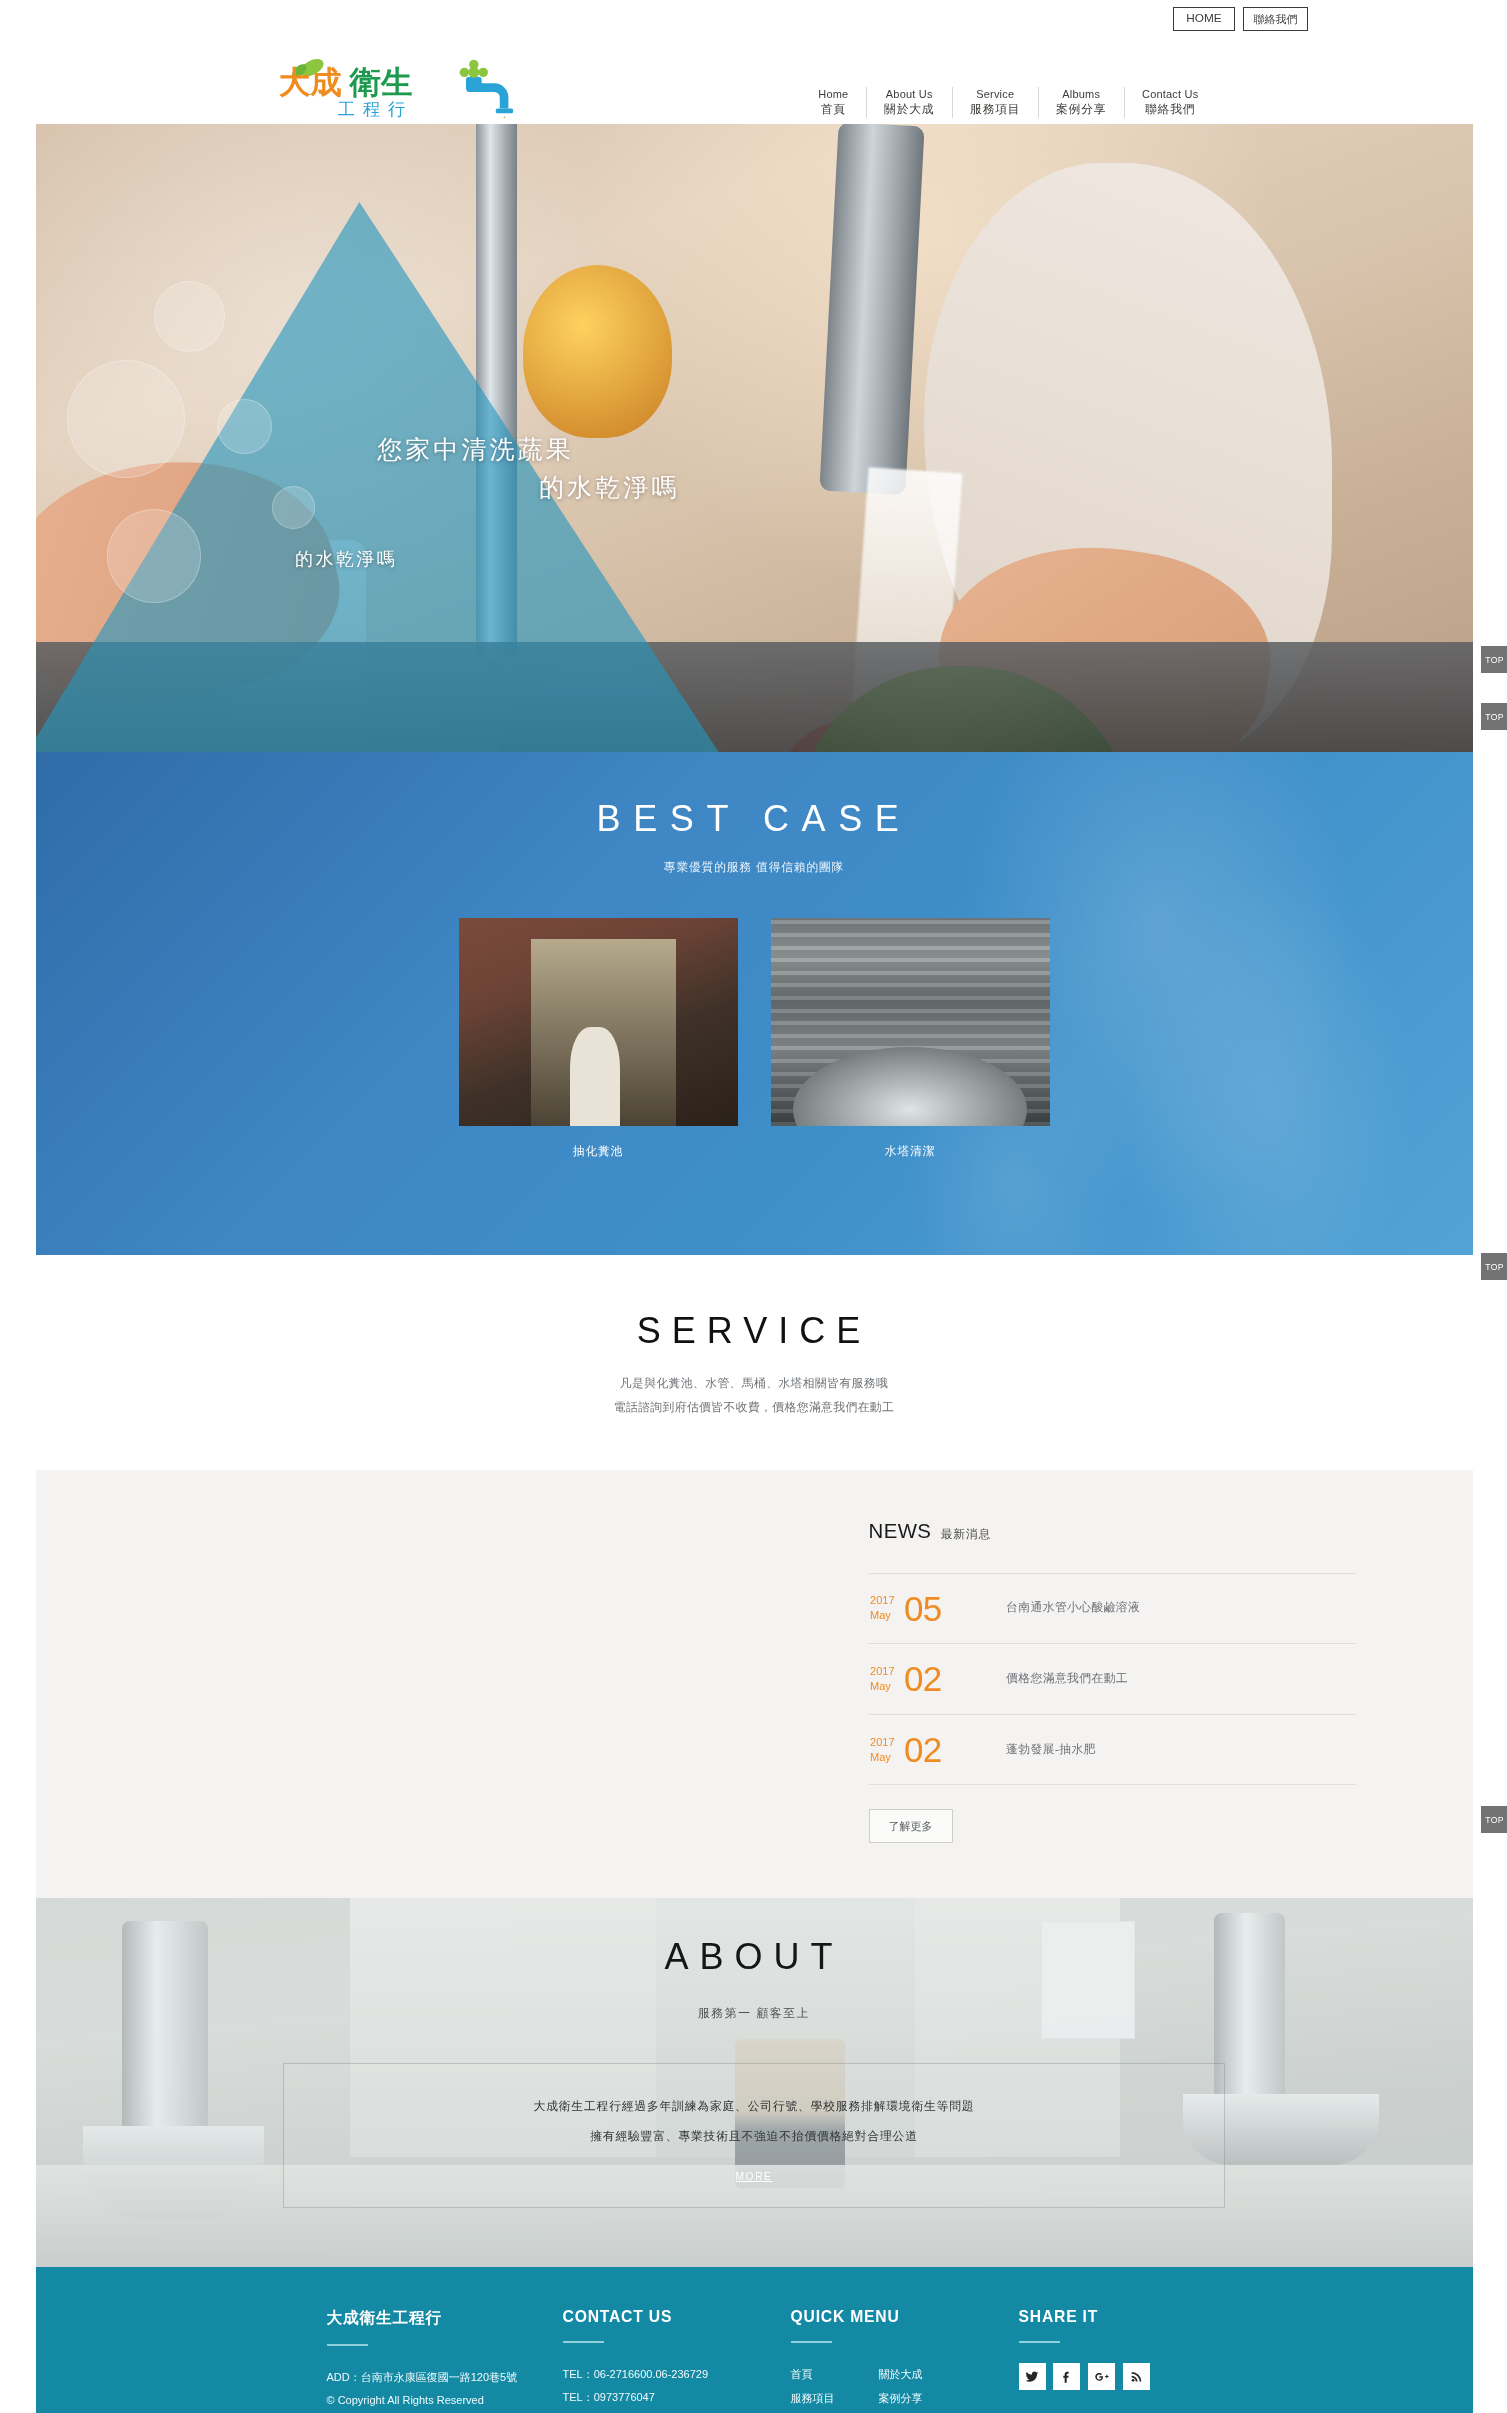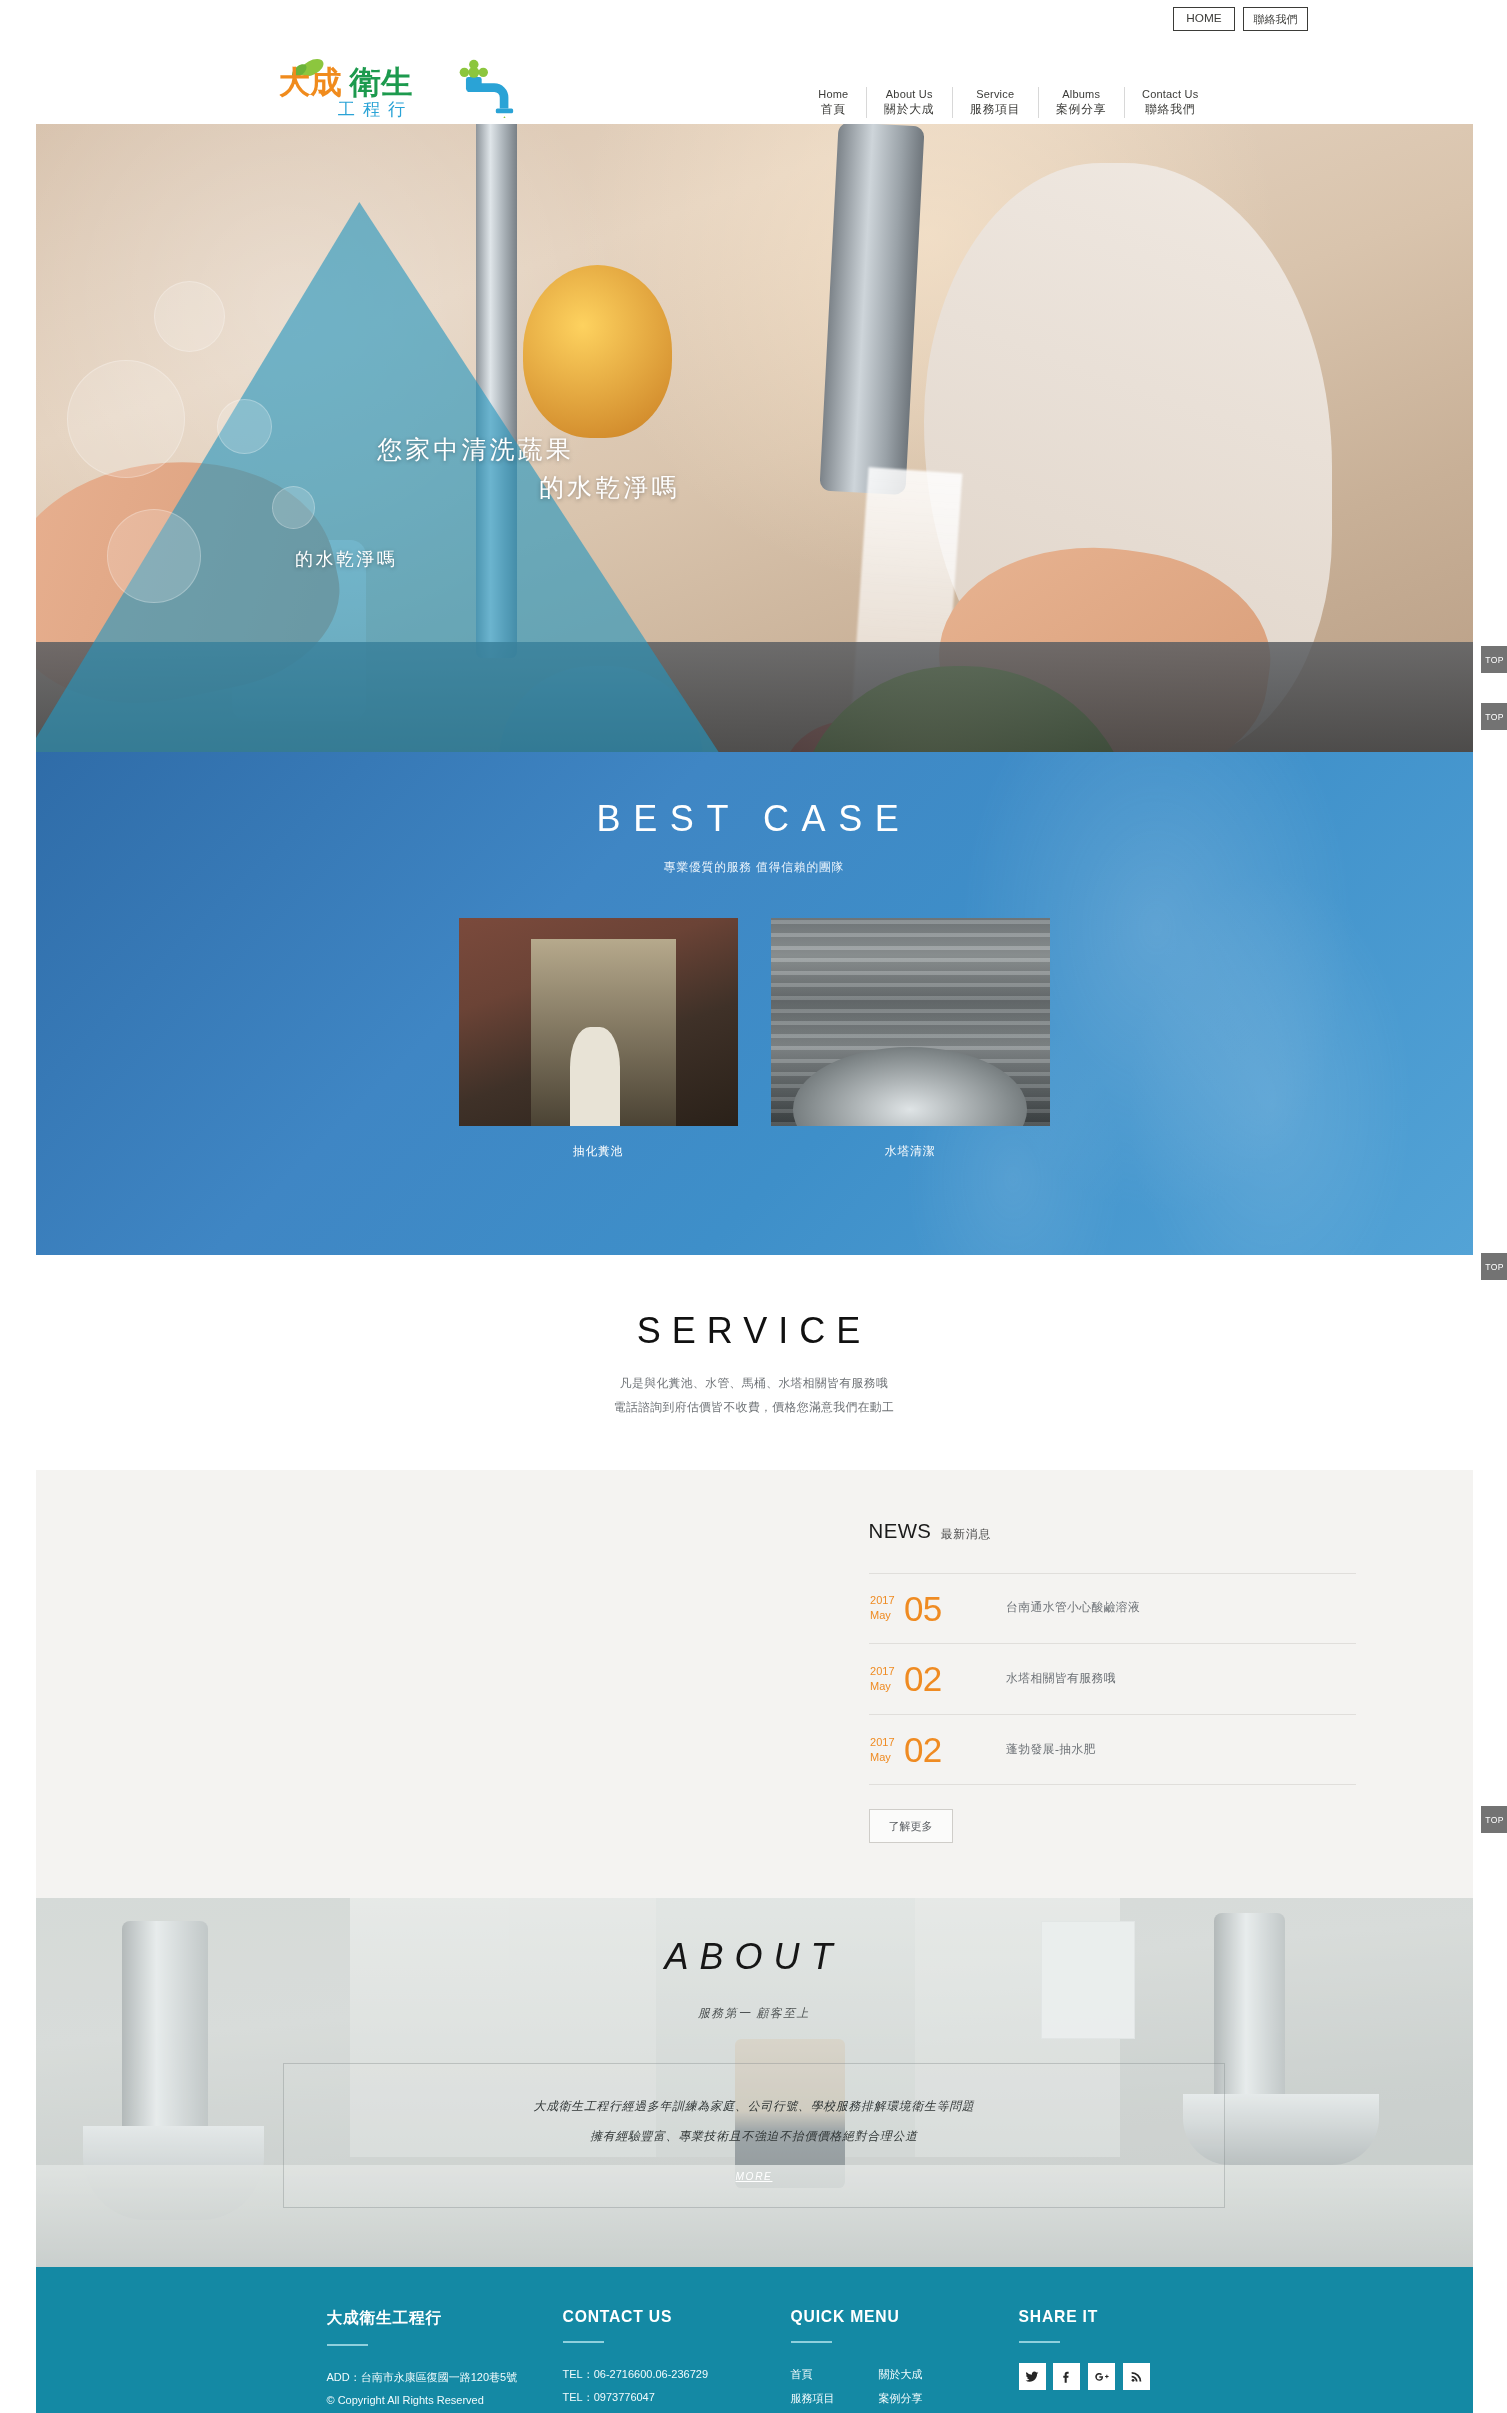--- a/index.html
+++ b/index.html
@@ -160,21 +160,21 @@
   .news-item:first-child { border-top:0.8px solid #e0dedb; }
   .nd { display:flex; align-items:center; gap:9.4px; width:126px; flex:none; }
   .nd-ym { color:#ef8b22; font-size:11px; line-height:15px; }
   .nd-day { color:#ef8b22; font-size:35px; line-height:35px; font-weight:400; letter-spacing:-0.8px; }
   .n-title { color:#6b7075; font-size:11.8px; letter-spacing:0.4px;font-family:Liberation Serif, serif; }
   .news-more { margin-top:23.6px; display:inline-block; border:0.8px solid #cfcdc9; background:#fbfbfa;
                color:#5b5f63; font-size:11px; padding:8.6px 19px; cursor:pointer; }
 
   
   .about { position:relative; width:1437px; margin:0 auto; height:369px; overflow:hidden;
-           background:linear-gradient(175deg,#c9cfcd 0%, #cdd2d0 30%, #b9c0be 62%, #aeb6b4 100%);font-style:italic; }
+           background:linear-gradient(175deg,#c9cfcd 0%, #cdd2d0 30%, #b9c0be 62%, #aeb6b4 100%); }
   .ab-photo { position:absolute; inset:0; opacity:.95; }
   .ab-photo .tap-l { position:absolute; left:86px; top:23.6px; width:86px; height:236px;
         background:linear-gradient(90deg,#8d9698,#e8eef0 40%,#a6afb1); border-radius:7.9px 7.9px 0 0; }
   .ab-photo .tap-l2 { position:absolute; left:47px; top:228px; width:181px; height:94px;
         background:linear-gradient(180deg,#e3e9eb,#9aa3a5); border-radius:0 0 63px 63px; }
   .ab-photo .tap-r { position:absolute; right:188px; top:15.7px; width:71px; height:236px;
         background:linear-gradient(90deg,#8d9698,#eaf0f2 45%,#a6afb1); border-radius:7.9px; }
   .ab-photo .tap-r2 { position:absolute; right:94px; top:196px; width:196px; height:71px;
         background:linear-gradient(180deg,#e6ecee,#9aa3a5); border-radius:0 0 47px 47px; }
   .ab-photo .wall { position:absolute; left:314px; top:0; width:770px; height:259px;
@@ -358,21 +358,21 @@
       </div>
 
       <div class="news-item">
         <div class="nd">
           <div class="nd-ym">
             <div>2017</div>
             <div>May</div>
           </div>
           <div class="nd-day">02</div>
         </div>
-        <div class="n-title">水塔相關皆有服務哦</div>
+        <div class="n-title">價格您滿意我們在動工</div>
       </div>
 
       <div class="news-item">
         <div class="nd">
           <div class="nd-ym">
             <div>2017</div>
             <div>May</div>
           </div>
           <div class="nd-day">02</div>
         </div>

